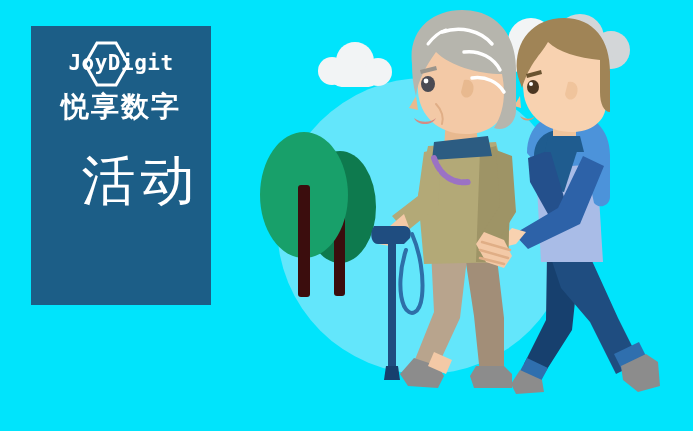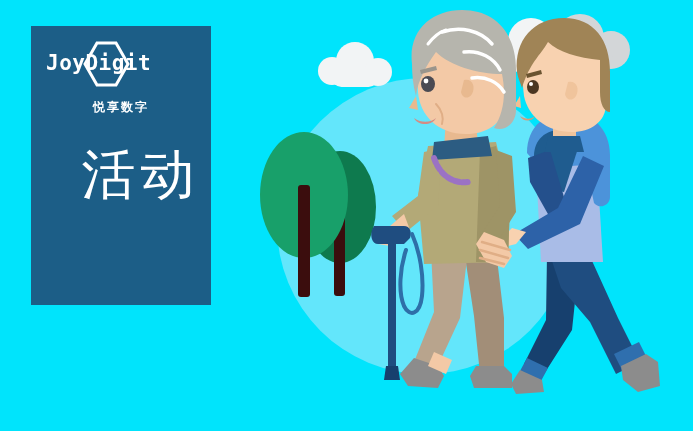--- a/index.html
+++ b/index.html
@@ -47,42 +47,42 @@
     left: 37px;
     top: 1px;
     width: 47px;
     height: 46px;
   }
   #logo-wordmark {
     position: absolute;
     left: 0;
     top: 11px;
     width: 150px;
-    text-align: left;
+    text-align: center;
     color: #FFFFFF;
     font-family: "DejaVu Sans Mono", monospace;
     font-size: 21px;
     font-weight: bold;
     letter-spacing: 0.5px;
     line-height: 24px;
     white-space: nowrap;
   }
   #brand-cn {
     margin-top: 7px;
     color: #FFFFFF;
     font-family: "DejaVu Sans", sans-serif;
-    font-size: 12px;
+    font-size: 28px;
     font-weight: bold;
     letter-spacing: 2px;
     line-height: 24px;
   }
   #headline {
     position: absolute;
     left: 0;
-    top: 118px;
+    top: 124px;
     width: 214px;
     text-align: center;
     color: #FFFFFF;
   }
   .headline-line {
     font-family: "DejaVu Sans", sans-serif;
     font-size: 54px;
     line-height: 62px;
     letter-spacing: 5px;
     text-indent: 5px;

